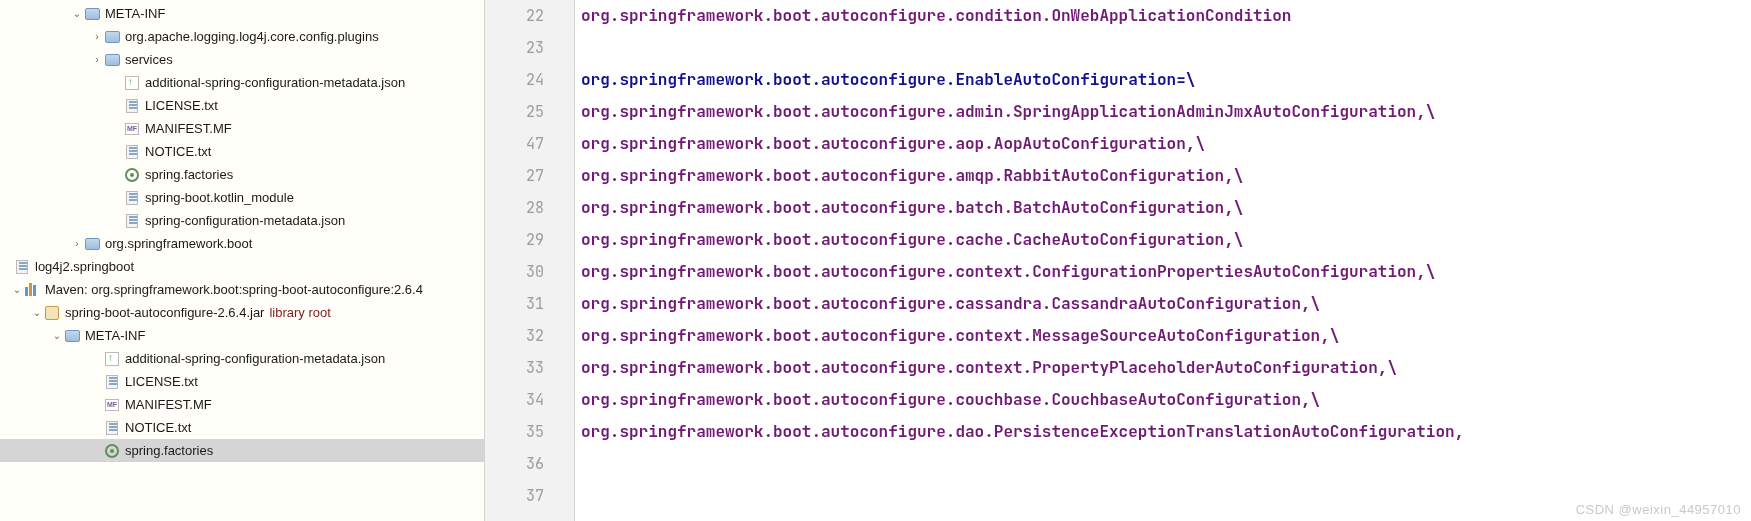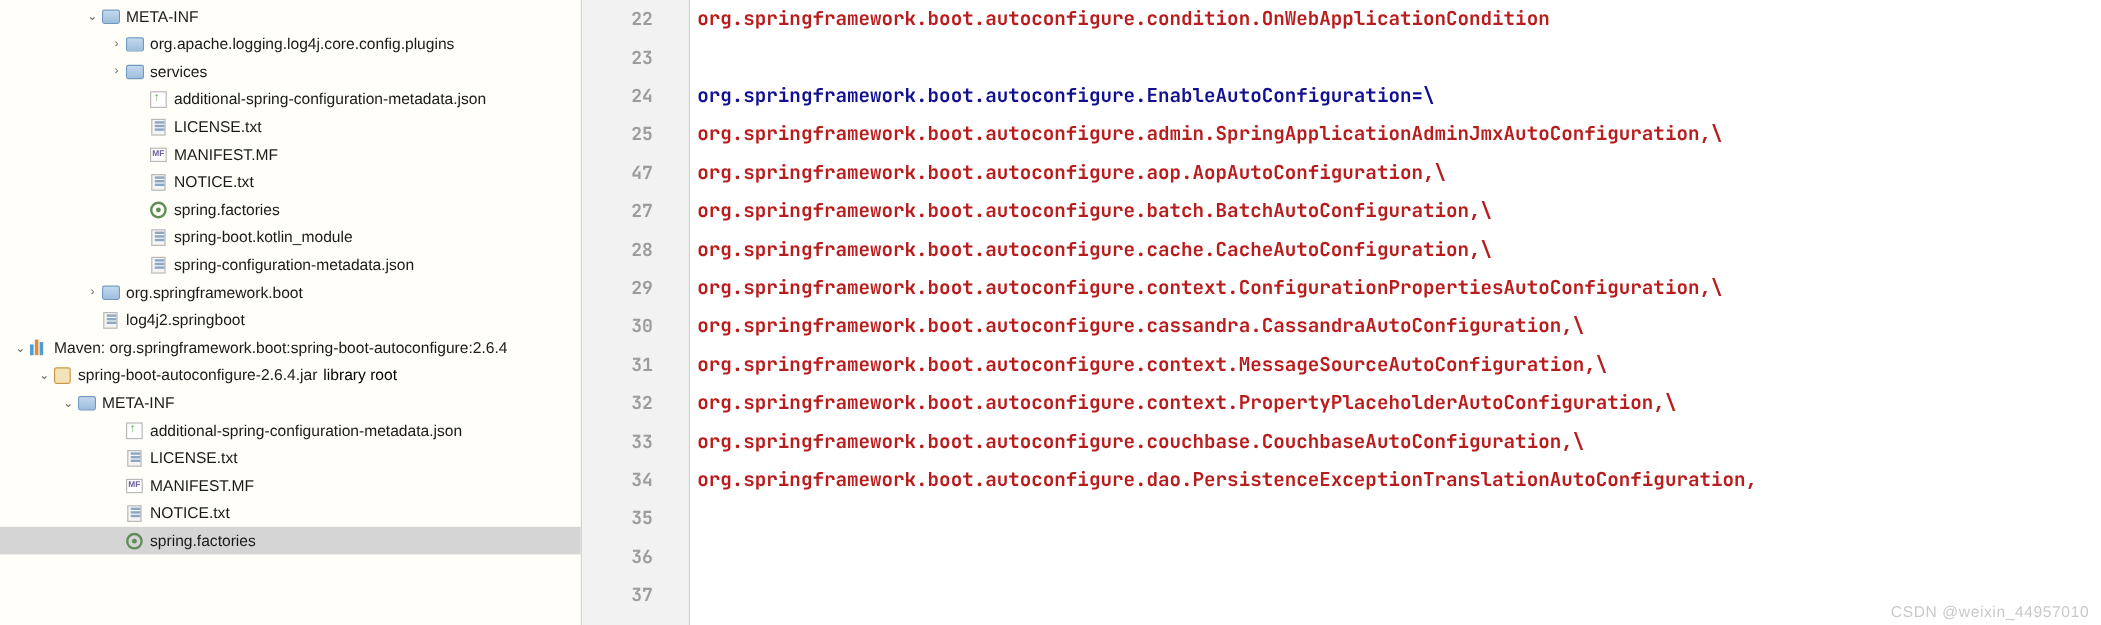--- a/index.html
+++ b/index.html
@@ -36,21 +36,21 @@
     flex: 0 0 14px;
   }
   .tree-arrow.blank { visibility: hidden; }
   .tree-icon {
     width: 16px; height: 16px; flex: 0 0 16px;
     margin-right: 5px;
     display: inline-flex; align-items: center; justify-content: center;
     font-size: 11px;
   }
   .tree-label { color: #1a1a1a; }
-  .tree-hint  { color: #000000; margin-left: 5px; }
+  .tree-hint  { color: #7f1d1d; margin-left: 5px; }
   
   .ic-folder {
     background: linear-gradient(#c3d8ec,#9fbede);
     border: 1px solid #6f97c1; border-radius: 2px;
     width: 15px; height: 12px;
   }
   .ic-file {
     background: #f4f4f4; border: 1px solid #b9b9b9;
     width: 12px; height: 14px; position: relative;
   }
@@ -85,31 +85,31 @@
   .ic-json::after{content:"↑";position:absolute;top:-1px;left:2px;color:#4caf50;font-size:10px;font-weight:bold;}
   
   .editor-area { flex:1; display:flex; height:100%; overflow:hidden; }
   .gutter {
     background:#f2f2f2; border-right:1px solid #d4d4d4;
     width:90px; text-align:right;
     font-family:"JetBrains Mono","Consolas",monospace;
     font-size:15px; color:#9c9c9c;
     padding-right:30px;
   }
-  .gutter div { height:32px; line-height:32px;font-weight:bold; }
+  .gutter div { height:32px; line-height:32px; }
   .editor {
     flex:1;
     font-family:"JetBrains Mono","Consolas",monospace;
     font-size:16px; font-weight:bold;
     padding-left:6px;
     overflow:hidden;
     position:relative;
   }
   .editor .line { height:32px; line-height:32px; white-space:pre; }
-  .tok-green  { color:#b91c1c; }
+  .tok-green  { color:#701a75; }
   .tok-navy   { color:#101090; }
   .tok-comment{ color:#8f8f8f; font-style:italic; font-weight:bold; }
   .watermark{
     position:absolute; right:10px; bottom:4px;
     color:#c9c9c9; font-family:Liberation Sans, sans-serif;
     font-size:13px; font-weight:normal; letter-spacing:0.5px;
   }
 </style>
 </head>
 <body>
@@ -185,21 +185,21 @@
       </span>
       <span class="tree-label">spring-configuration-metadata.json</span>
     </div>
     <div class="tree-row" style="padding-left: 70px;">
       <span class="tree-arrow">›</span>
       <span class="tree-icon">
         <span class="ic-folder"></span>
       </span>
       <span class="tree-label">org.springframework.boot</span>
     </div>
-    <div class="tree-row" style="padding-left: 70px;">
+    <div class="tree-row" style="">
       <span class="tree-arrow blank">·</span>
       <span class="tree-icon">
         <span class="ic-file"></span>
       </span>
       <span class="tree-label">log4j2.springboot</span>
     </div>
     <div class="tree-row" style="padding-left: 10px;">
       <span class="tree-arrow">⌄</span>
       <span class="tree-icon">
         <span class="ic-lib">
@@ -280,20 +280,21 @@
       <div>35</div>
       <div>36</div>
       <div>37</div>
     </div>
   <div class="editor" id="editor">
     <div class="line"><span class="tok-green">org.springframework.boot.autoconfigure.condition.OnWebApplicationCondition</span></div>
       <div class="line"><span></span></div>
       <div class="line"><span class="tok-navy">org.springframework.boot.autoconfigure.EnableAutoConfiguration=\</span></div>
       <div class="line"><span class="tok-green">org.springframework.boot.autoconfigure.admin.SpringApplicationAdminJmxAutoConfiguration,\</span></div>
       <div class="line"><span class="tok-green">org.springframework.boot.autoconfigure.aop.AopAutoConfiguration,\</span></div>
+      <div class="line"><span class="tok-green">org.springframework.boot.autoconfigure.amqp.RabbitAutoConfiguration,\</span></div>
       <div class="line"><span class="tok-green">org.springframework.boot.autoconfigure.batch.BatchAutoConfiguration,\</span></div>
       <div class="line"><span class="tok-green">org.springframework.boot.autoconfigure.cache.CacheAutoConfiguration,\</span></div>
       <div class="line"><span class="tok-green">org.springframework.boot.autoconfigure.context.ConfigurationPropertiesAutoConfiguration,\</span></div>
       <div class="line"><span class="tok-green">org.springframework.boot.autoconfigure.cassandra.CassandraAutoConfiguration,\</span></div>
       <div class="line"><span class="tok-green">org.springframework.boot.autoconfigure.context.MessageSourceAutoConfiguration,\</span></div>
       <div class="line"><span class="tok-green">org.springframework.boot.autoconfigure.context.PropertyPlaceholderAutoConfiguration,\</span></div>
       <div class="line"><span class="tok-green">org.springframework.boot.autoconfigure.couchbase.CouchbaseAutoConfiguration,\</span></div>
       <div class="line"><span class="tok-green">org.springframework.boot.autoconfigure.dao.PersistenceExceptionTranslationAutoConfiguration,</span></div>
       <span class="watermark">CSDN @weixin_44957010</span>
   </div>

